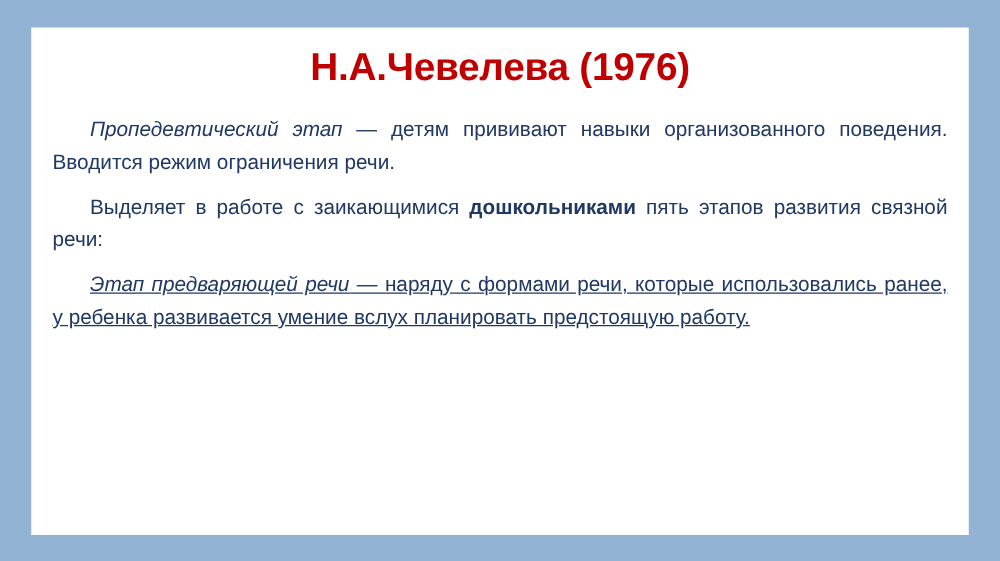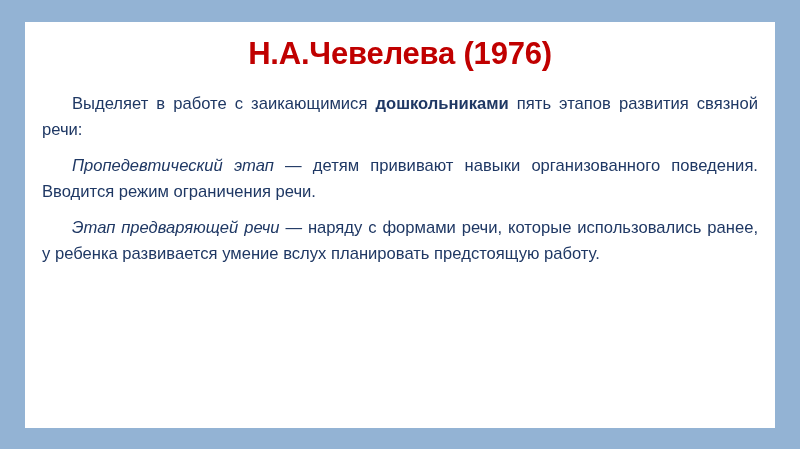--- a/index.html
+++ b/index.html
@@ -56,20 +56,21 @@
     text-align: justify;
     text-justify: inter-word;
   }
 
   .para {
     margin: 0 0 11px 0;
     text-indent: 30px;
   }
   .para:last-child {
     margin-bottom: 0;
+    text-decoration: underline;
   }
 
   .b {
     font-weight: bold;
   }
   .i {
     font-style: italic;
   }
   .spaced {
     font-style: italic;
@@ -79,18 +80,18 @@
 </head>
 <body>
 
 <div id="slide">
 
   <div id="content-area"></div>
 
   <div id="slide-title">Н.А.Чевелева (1976)</div>
 
   <div id="body-text">
+      <p class="para"><span class="i">Пропедевтический этап</span><span> — детям прививают навыки организованного поведения. Вводится режим ограничения речи.</span></p>
       <p class="para"><span>Выделяет в работе с заикающимися </span><span class="b">дошкольниками</span><span> пять этапов развития связной речи:</span></p>
-      <p class="para"><span class="i">Пропедевтический этап</span><span> — детям прививают навыки организованного поведения. Вводится режим ограничения речи.</span></p>
       <p class="para"><span class="i">Этап предваряющей речи</span><span> — наряду с формами речи, которые использовались ранее, у ребенка развивается умение вслух планировать предстоящую работу.</span></p>
     </div>
 
 </div>
 
 </body></html>

